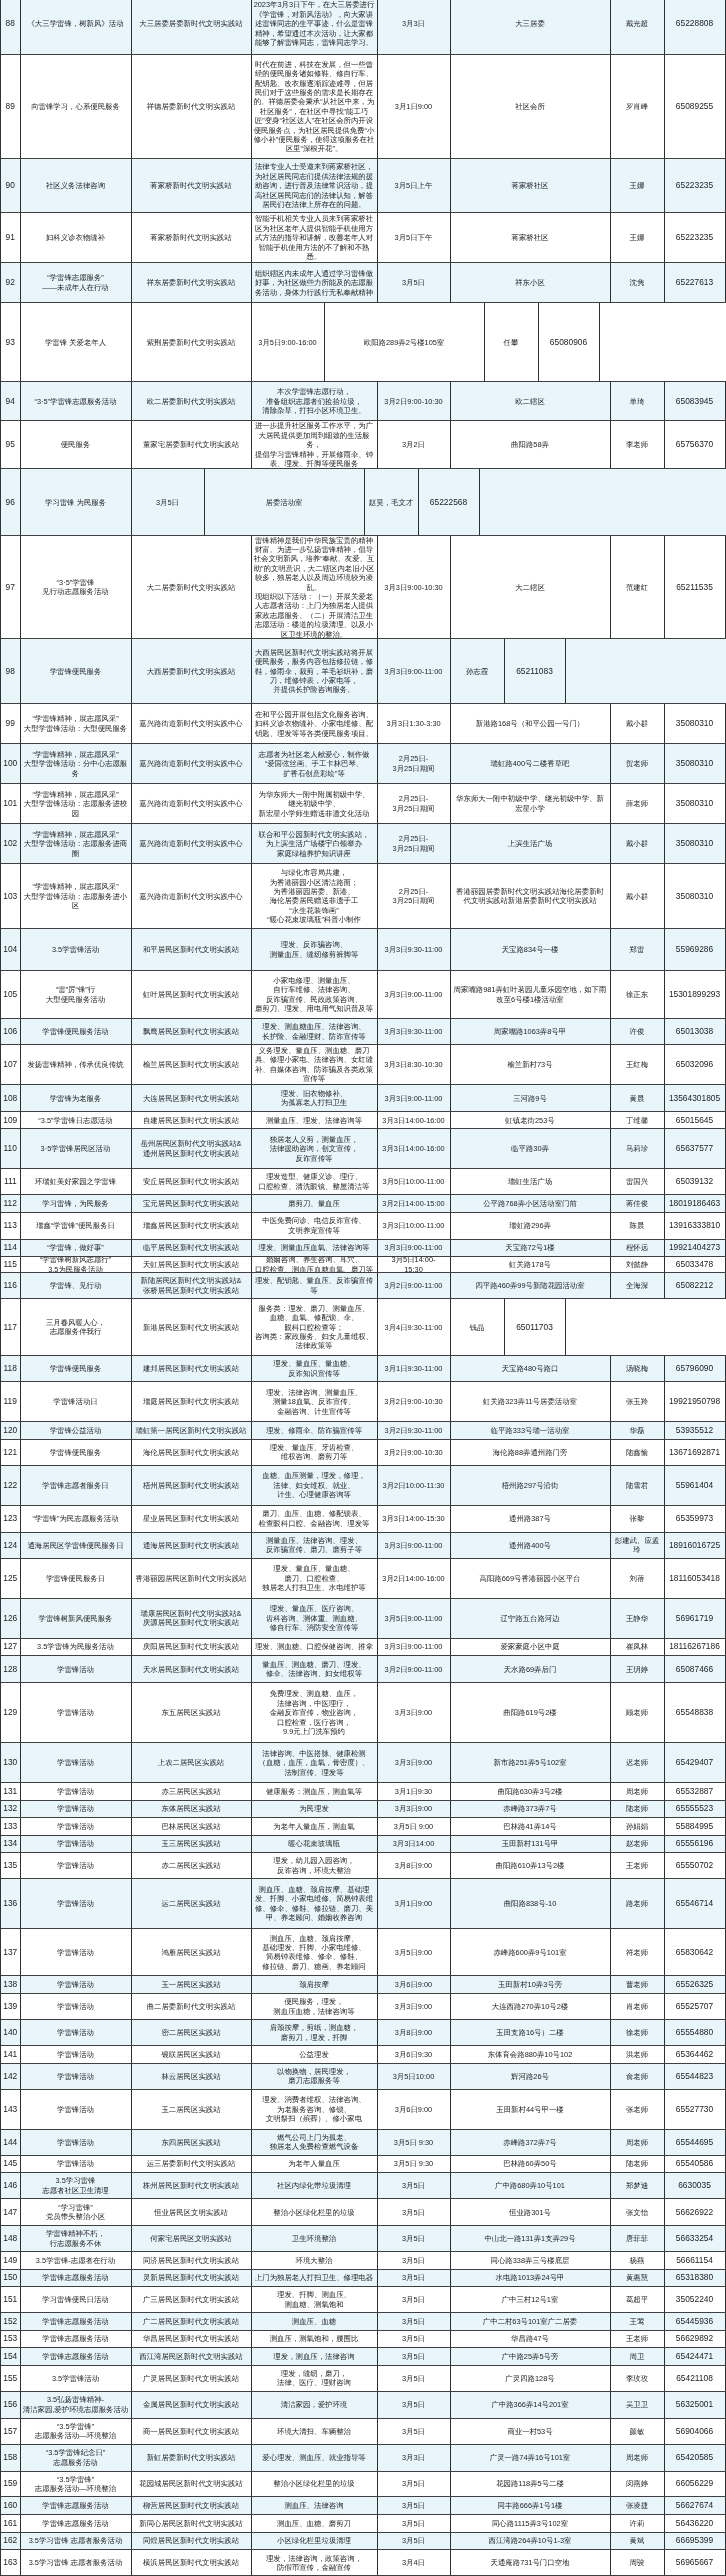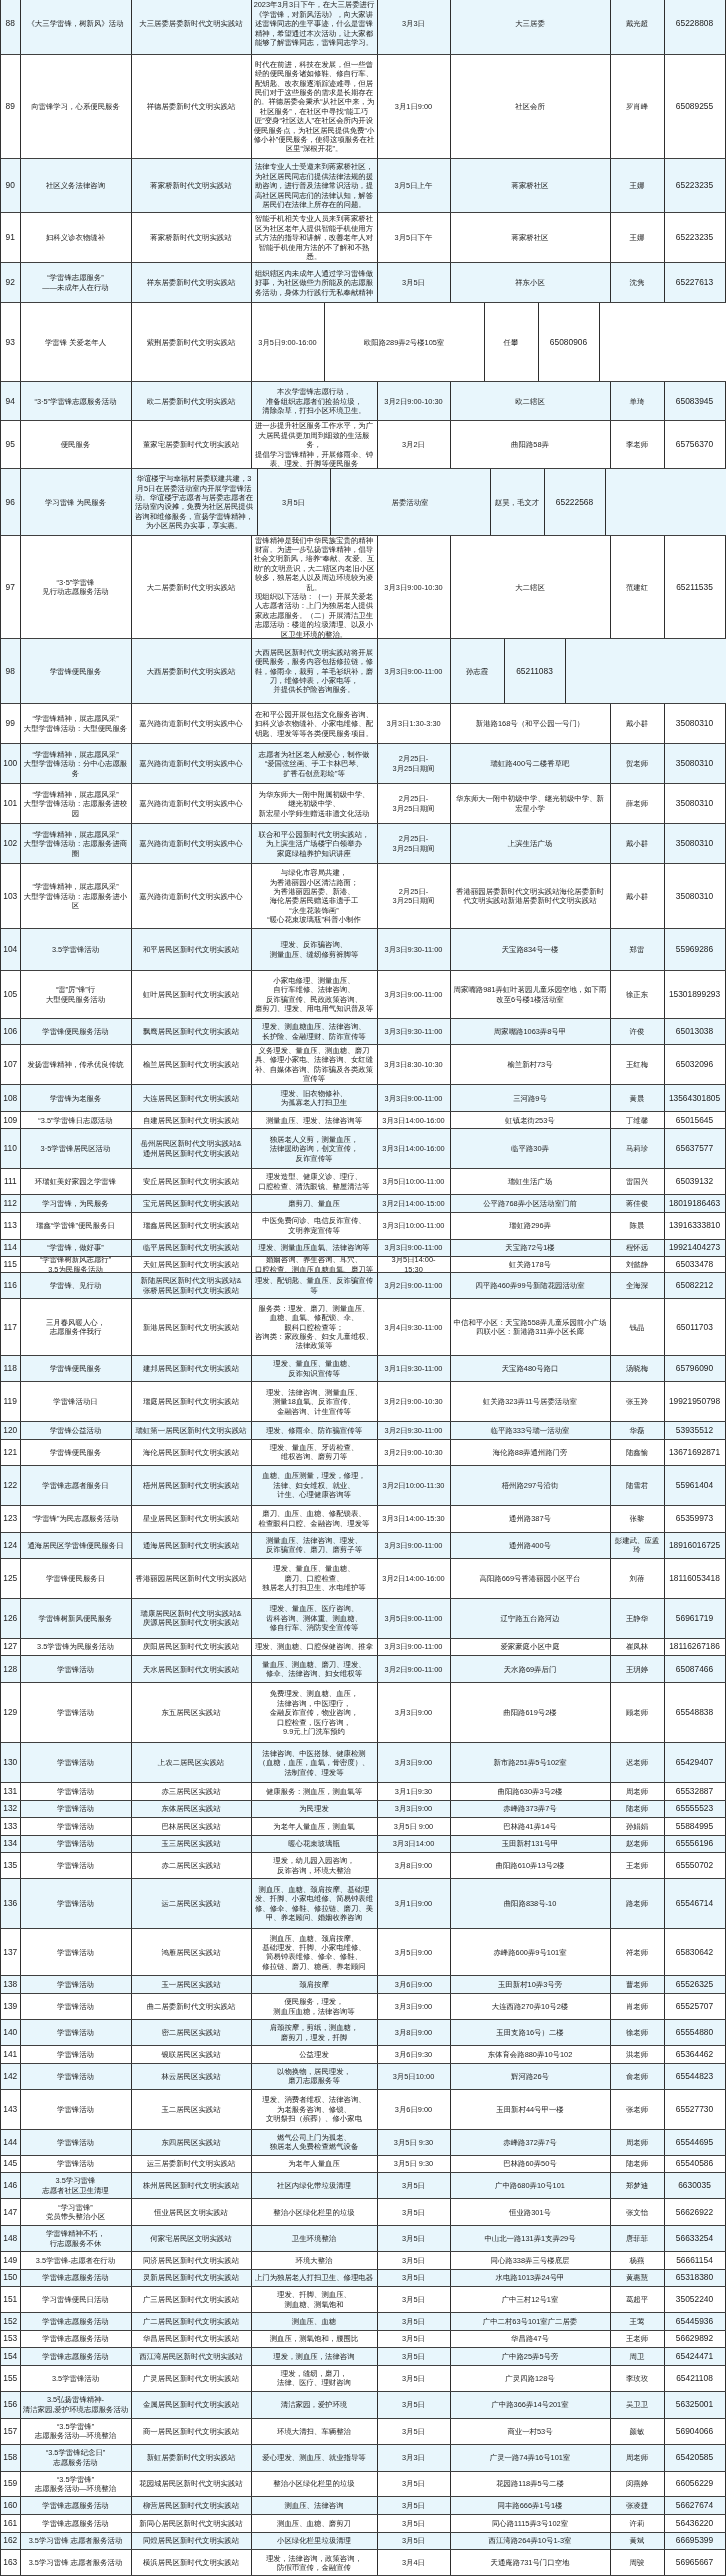--- a/index.html
+++ b/index.html
@@ -144,21 +144,20 @@
 提倡学习雷锋精神，开展修雨伞、钟表、理发、扦脚等便民服务</div>
         <div class="cell c-time">3月2日</div>
         <div class="cell c-loc">曲阳路58弄</div>
         <div class="cell c-contact">李老师</div>
         <div class="cell c-phone">65756370</div>
       </div>
 
       <div class="row">
         <div class="cell c-no">96</div>
         <div class="cell c-title">学习雷锋 为民服务</div>
-        <div class="cell c-content">华谊楼宇与幸福村居委联建共建，3月5日在居委活动室内开展学雷锋活动。华谊楼宇志愿者与居委志愿者在活动室内设摊，免费为社区居民提供咨询和维修服务，宣扬学雷锋精神，为小区居民办实事，享实惠。</div>
         <div class="cell c-time">3月5日</div>
         <div class="cell c-loc">居委活动室</div>
         <div class="cell c-contact">赵昊，毛文才</div>
         <div class="cell c-phone">65222568</div>
       </div>
 
       <div class="row">
         <div class="cell c-no">97</div>
         <div class="cell c-title">“3·5”学雷锋
 见行动志愿服务活动</div>
@@ -420,22 +419,20 @@
         <div class="cell c-no">117</div>
         <div class="cell c-title">三月春风暖人心，
 志愿服务伴我行</div>
         <div class="cell c-org">新港居民区新时代文明实践站</div>
         <div class="cell c-content">服务类：理发、磨刀、测量血压、
 血糖、血氧、修配锁、伞、
 眼科口腔检查等；
 咨询类：家政服务、妇女儿童维权、
 法律政策等</div>
         <div class="cell c-time">3月4日9:30-11:00</div>
-        <div class="cell c-loc">中信和平小区：天宝路558弄儿童乐园前小广场
-四联小区：新港路311弄小区长廊</div>
         <div class="cell c-contact">钱晶</div>
         <div class="cell c-phone">65011703</div>
       </div>
 
       <div class="row">
         <div class="cell c-no">118</div>
         <div class="cell c-title">学雷锋便民服务</div>
         <div class="cell c-org">建邦居民区新时代文明实践站</div>
         <div class="cell c-content">理发、量血压、量血糖、
 反诈知识宣传等</div>

